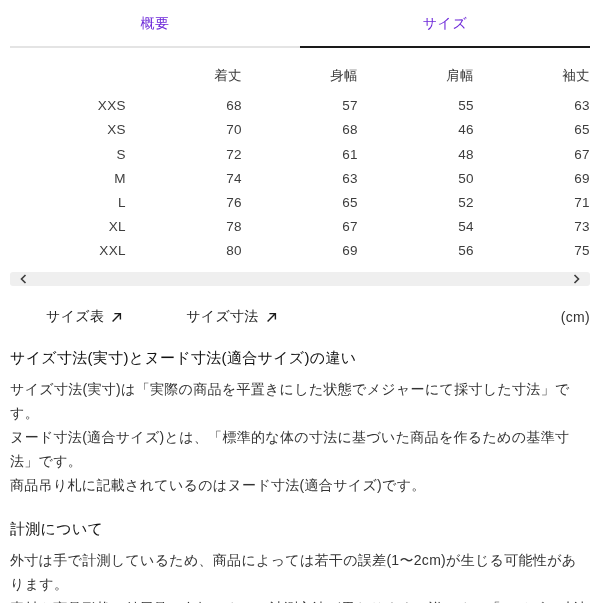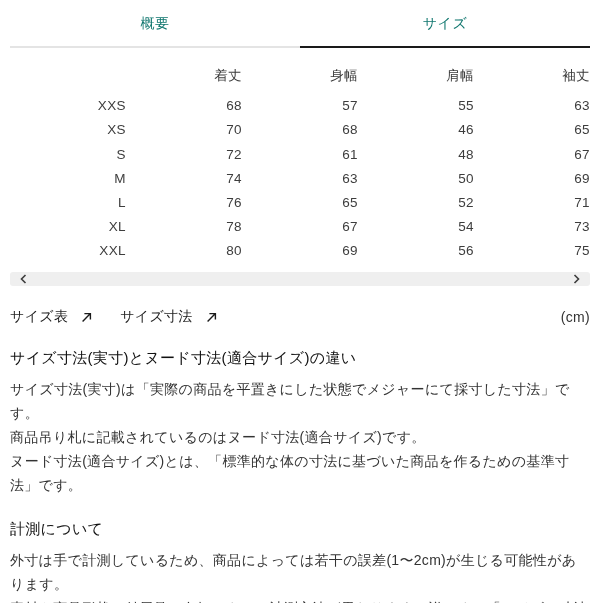--- a/index.html
+++ b/index.html
@@ -15,21 +15,21 @@
     overflow: hidden;
     background: #ffffff;
   }
 
   
   .tabs { display: flex; }
   .tab {
     flex: 1;
     text-align: center;
     font-size: 14px;
-    color: #0f766e;
+    color: #6d28d9;
     padding: 15px 0 13px;
     border-bottom: 2px solid #e4e4e4;
     cursor: pointer;
     letter-spacing: 0.5px;
   }
   .tab.active { border-bottom-color: #1a1a1a; }
 
   
   table.size-table {
     width: 100%;
@@ -63,26 +63,27 @@
   
   .links-row {
     display: flex;
     align-items: center;
     margin-top: 22px;
     font-size: 14px;
   }
   .ext-link {
     display: inline-flex;
     align-items: center;
-    gap: 13px;
+    gap: 7px;
     color: #1f1f1f;
     text-decoration: none;
     margin-right: 28px;
     cursor: pointer;
     letter-spacing: 0.3px;
+    margin-left: 36px;
   }
   .ext-link svg { display: block; margin-top: 1px; }
   .unit { margin-left: auto; color: #333333; letter-spacing: 0.3px; }
 
   
   .section h3 {
     font-size: 15px;
     font-weight: 400;
     color: #111111;
     letter-spacing: 0.3px;
@@ -202,22 +203,22 @@
           </svg>
       </span>
     </a>
     <span class="unit">(cm)</span>
   </div>
 
   <div class="section">
     <h3>サイズ寸法(実寸)とヌード寸法(適合サイズ)の違い</h3>
     <div class="paras">
         <p>サイズ寸法(実寸)は「実際の商品を平置きにした状態でメジャーにて採寸した寸法」です。</p>
+        <p>ヌード寸法(適合サイズ)とは、「標準的な体の寸法に基づいた商品を作るための基準寸法」です。</p>
         <p>商品吊り札に記載されているのはヌード寸法(適合サイズ)です。</p>
-        <p>ヌード寸法(適合サイズ)とは、「標準的な体の寸法に基づいた商品を作るための基準寸法」です。</p>
       </div>
   </div>
 
   <div class="section">
     <h3>計測について</h3>
     <div class="paras">
         <p>外寸は手で計測しているため、商品によっては若干の誤差(1〜2cm)が生じる可能性があります。</p>
         <p>素材や商品形状、付属品の有無によって計測方法が異なります。詳しくは「サイズの寸法について」をご覧ください。</p>
       </div>
   </div>

